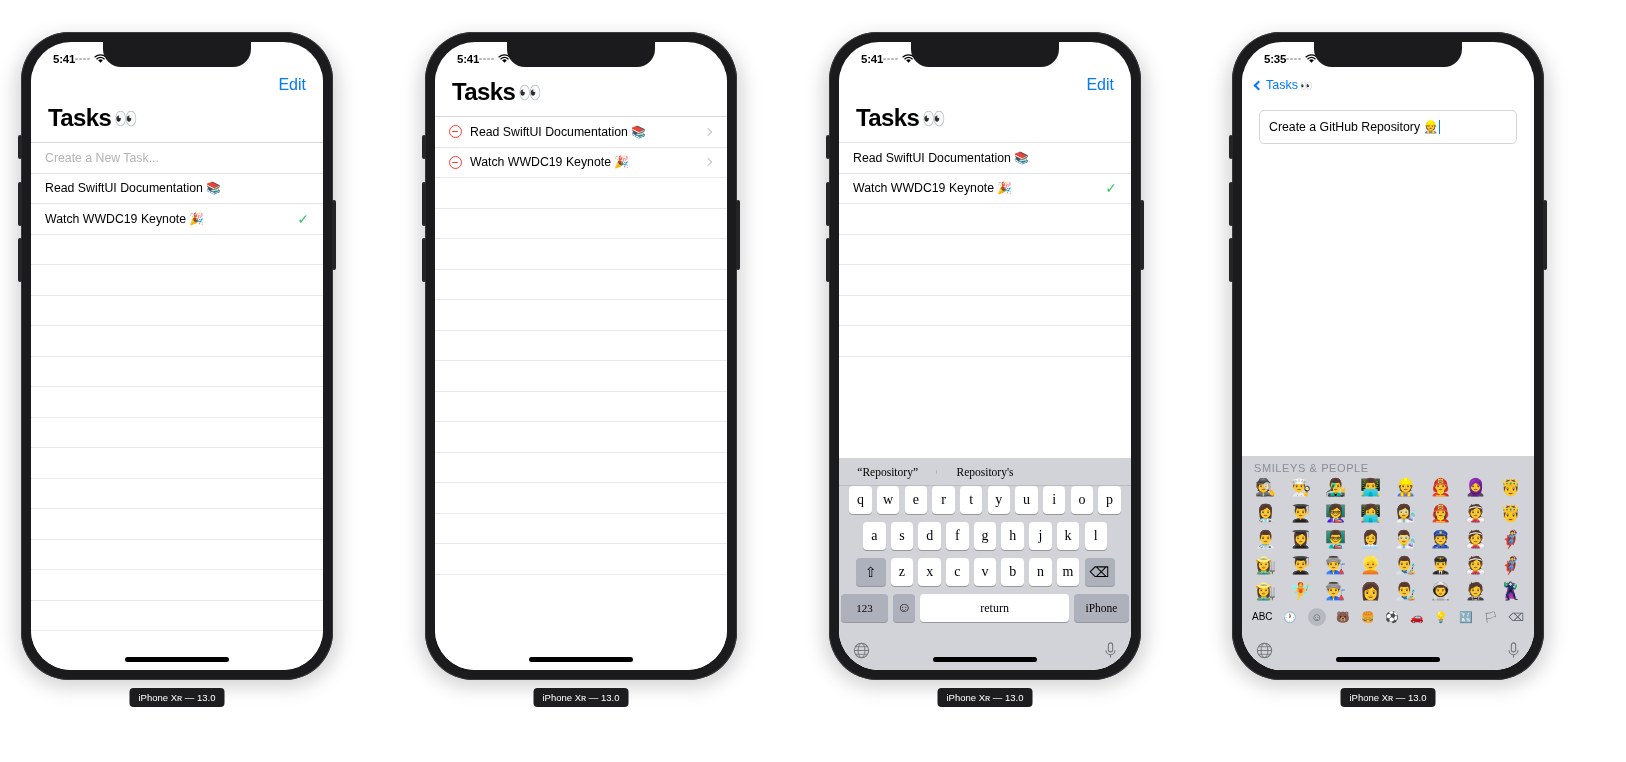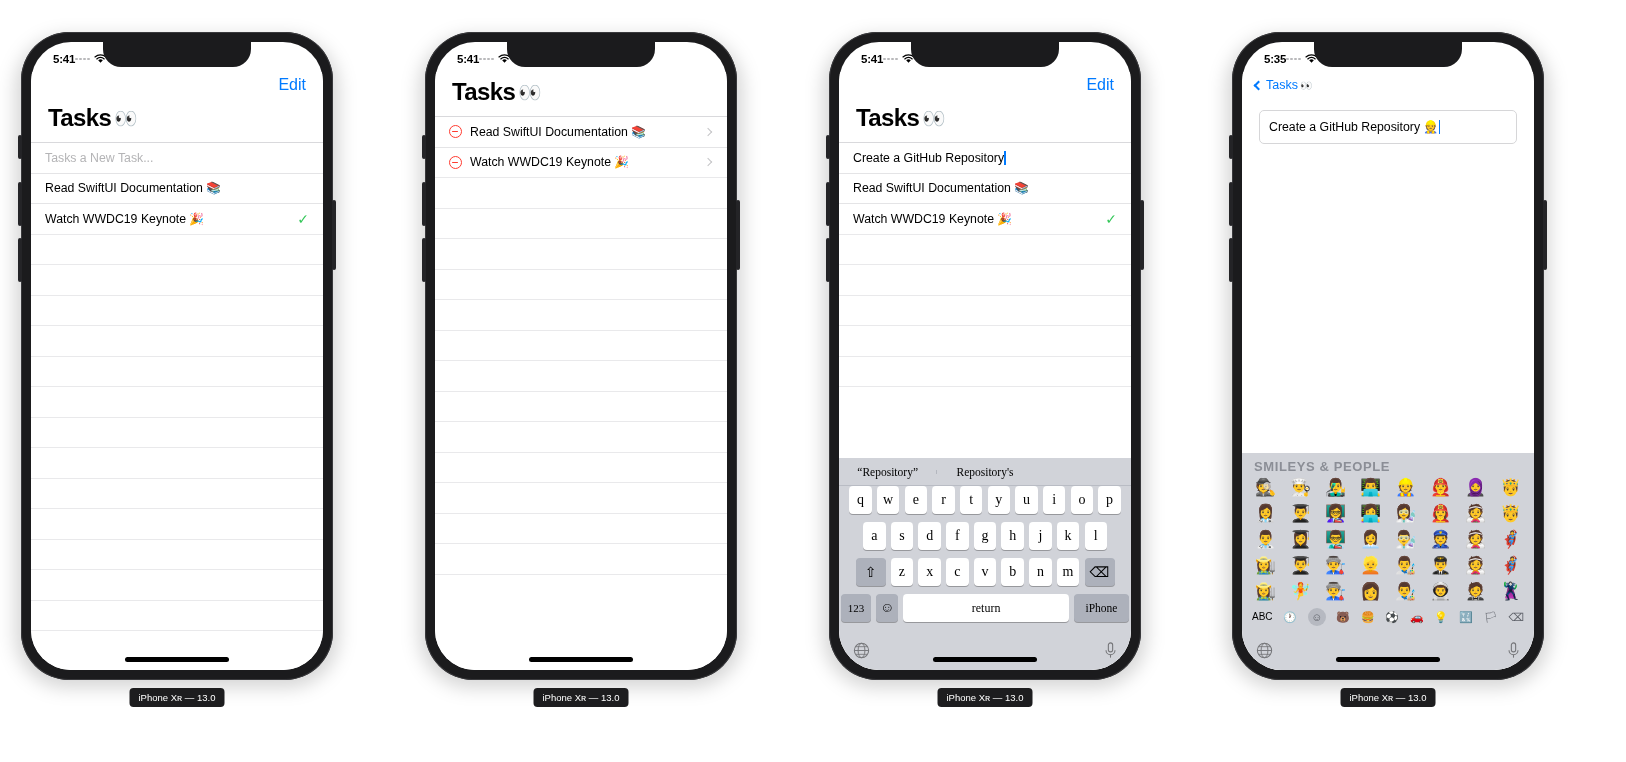--- a/index.html
+++ b/index.html
@@ -265,42 +265,42 @@
     display: flex; align-items: center; justify-content: center;
     font-size: 14px; color: #000;
     box-shadow: 0 1px 0 rgba(0,0,0,0.28);
   }
   .key.dark { background: #adb1bb; }
   .krow.r2 { padding-left: 14px; padding-right: 14px; }
   .krow.r3 { }
   .key.shift { width: 30px; }
   .key.bksp  { width: 30px; }
   .krow.r4 { gap: 5.2px; }
-  .key.num   { width: 30px; font-size: 11px; }
+  .key.num   { width: 47px; font-size: 11px; }
   .key.emoji { width: 22px; }
   .key.space { flex: 1; font-size: 12px; }
   .key.ret   { width: 55px; font-size: 11.5px; background: #adb1bb; }
   .kbottom {
     height: 40px;
     display: flex; align-items: center;
     justify-content: space-between;
     padding: 0 14px;
   }
 
   
   .emojikb {
     flex: none;
     background: #d1d3d9;
   }
   .emoji-cat {
-    font-size: 13px;
+    font-size: 11px;
     color: #8b8e96;
     letter-spacing: 0.6px;
     padding: 6px 12px 2px 12px;
-    font-weight: bold;
+    font-weight: normal;
   }
   .emoji-grid {
     display: grid;
     grid-template-columns: repeat(8, 1fr);
     row-gap: 2px;
     padding: 0 6px;
   }
   .emoji-grid span {
     font-size: 17px;
     text-align: center;
@@ -374,21 +374,21 @@
       </div>
       <div class="content">
         <div class="navbar">
           <div class="nav-action">Edit</div>
         </div>
         <div class="largetitle">
           <span>Tasks</span><span class="emj">👀</span>
         </div>
         <div class="list">
           <div class="row first">
-            <span class="txt placeholder">Tasks a New Task...</span>
+            <span class="txt placeholder">Create a New Task...</span>
           </div>
           <div class="row">
             <span class="txt"><span>Read SwiftUI Documentation</span> <span class="emj">📚</span></span>
           </div>
           <div class="row">
             <span class="txt"><span>Watch WWDC19 Keynote</span> <span class="emj">🎉</span></span>
             <span class="check">✓</span>
           </div>
           <div class="empties">
               <div class="empty-row"></div>
@@ -510,23 +510,20 @@
         </div>
       </div>
       <div class="content">
         <div class="navbar">
           <div class="nav-action">Edit</div>
         </div>
         <div class="largetitle">
           <span>Tasks</span><span class="emj">👀</span>
         </div>
         <div class="list">
-          <div class="row first">
-            <span class="txt"><span>Create a GitHub Repository</span><span class="caret-cursor"></span></span>
-          </div>
           <div class="row">
             <span class="txt"><span>Read SwiftUI Documentation</span> <span class="emj">📚</span></span>
           </div>
           <div class="row">
             <span class="txt"><span>Watch WWDC19 Keynote</span> <span class="emj">🎉</span></span>
             <span class="check">✓</span>
           </div>
           <div class="empties">
               <div class="empty-row"></div>
               <div class="empty-row"></div>

